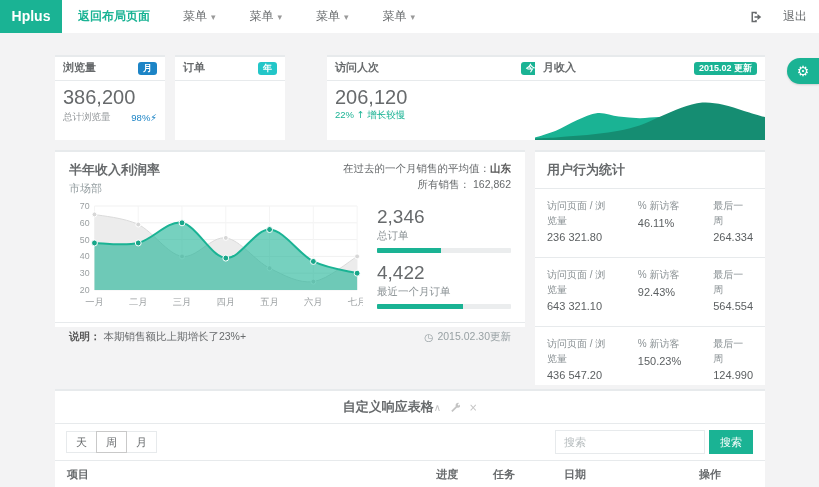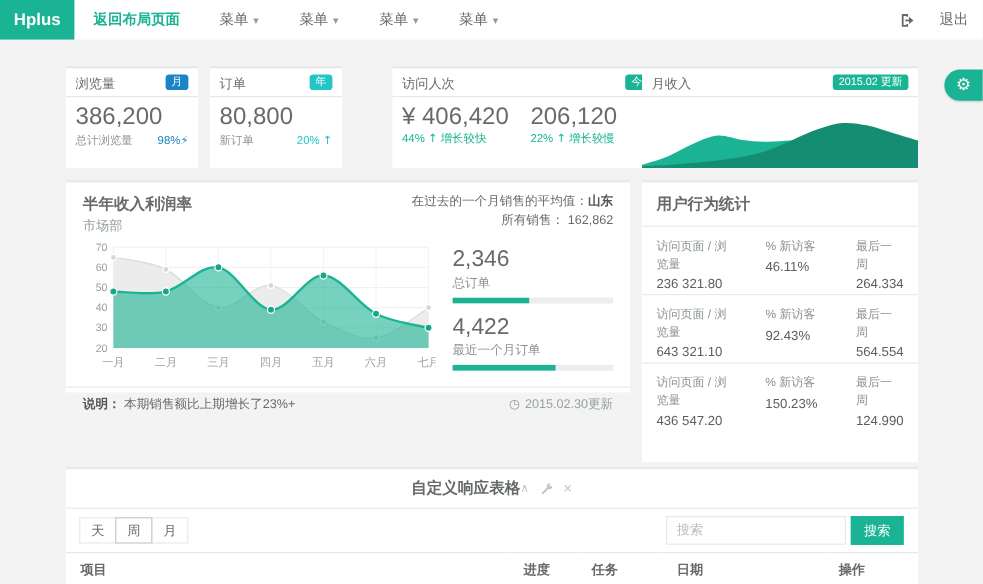--- a/index.html
+++ b/index.html
@@ -30,21 +30,21 @@
   .gear-btn {
     position:absolute; top:58px; right:0; width:32px; height:26px; background:#1ab394;
     border-radius:13px 0 0 13px; color:#fff; display:flex; align-items:center; justify-content:center;
     font-size:14px; cursor:pointer; box-shadow:0 1px 2px rgba(0,0,0,.15);
   }
 
   
   .card { position:absolute; background:#fff; border-top:2px solid #e7eaec; }
   .card-head {
     padding:5px 8px; border-bottom:1px solid #e7eaec; display:flex;
-    justify-content:space-between; align-items:flex-start; height:24px;
+    justify-content:space-between; align-items:flex-end; height:24px;font-weight:bold;
   }
   .card-title { font-size:11px; color:#676a6c; }
   .badge { color:#fff; font-size:9px; padding:2px 5px; border-radius:3px; line-height:1; }
   .badge-blue { background:#1c84c6; }
   .badge-info { background:#23c6c8; }
   .badge-green { background:#1ab394; }
   .card-body { padding:5px 8px 4px; }
   .big-num { font-size:20px; font-weight:normal; color:#676a6c; letter-spacing:0; }
   .small-row { display:flex; justify-content:space-between; align-items:center; font-size:9.5px; margin-top:2px; }
   .muted { color:#909497; }
@@ -74,21 +74,21 @@
   .progress i { display:block; height:100%; background:#1ab394; }
   .sales-foot {
     border-top:1px solid #e7eaec; margin-top:4px; padding:7px 14px;
     display:flex; justify-content:space-between; font-size:10.5px; color:#676a6c;
   }
   .sales-foot b { color:#555; }
   .upd { color:#98a1a4; display:flex; gap:4px; align-items:center; }
 
   
   .bhv-head { padding:9px 12px; border-bottom:1px solid #e7eaec; font-size:13px; font-weight:bold; color:#676a6c; }
-  .bhv-row { display:flex; padding:10px 12px 2px; border-bottom:1px solid #e7eaec;gap:32px; }
+  .bhv-row { display:flex; padding:10px 12px 14px; border-bottom:1px solid #e7eaec;gap:32px; }
   .bhv-row:last-child { border-bottom:none; }
   .bhv-col1 { width:42%; }
   .bhv-col2 { width:31%; }
   .bhv-col3 { width:27%; }
   .bhv-label { font-size:10px; color:#8a9194; line-height:1.45; }
   .bhv-value { font-size:11px; color:#5b5f61; margin-top:3px; }
 
   
   .tbl-head {
     padding:7px 12px; border-bottom:1px solid #e7eaec; display:flex;
@@ -167,39 +167,28 @@
       <span class="stat blue"><span>98%</span><span class="ic">⚡</span></span>
     </div>
   </div>
 </div>
 
 <div class="card" id="card-orders">
   <div class="card-head">
     <span class="card-title">订单</span>
     <span class="badge badge-info">年</span>
   </div>
-  <div class="card-body">
-    <div class="big-num">80,800</div>
-    <div class="small-row">
-      <span class="muted">新订单</span>
-      <span class="stat teal"><span>20%</span> <span class="ic">↑</span></span>
-    </div>
-  </div>
 </div>
 
 <div class="card" id="card-visits">
   <div class="card-head">
     <span class="card-title">访问人次</span>
     <span class="badge badge-green">今天</span>
   </div>
   <div class="card-body two-cols">
-    <div class="col">
-      <div class="big-num">¥ 406,420</div>
-      <div class="stat green"><span>44%</span> <span class="ic">↑</span> <span>增长较快</span></div>
-    </div>
     <div class="col">
       <div class="big-num">206,120</div>
       <div class="stat green"><span>22%</span> <span class="ic">↑</span> <span>增长较慢</span></div>
     </div>
   </div>
 </div>
 
 <div class="card" id="card-income">
   <div class="card-head">
     <span class="card-title">月收入</span>

